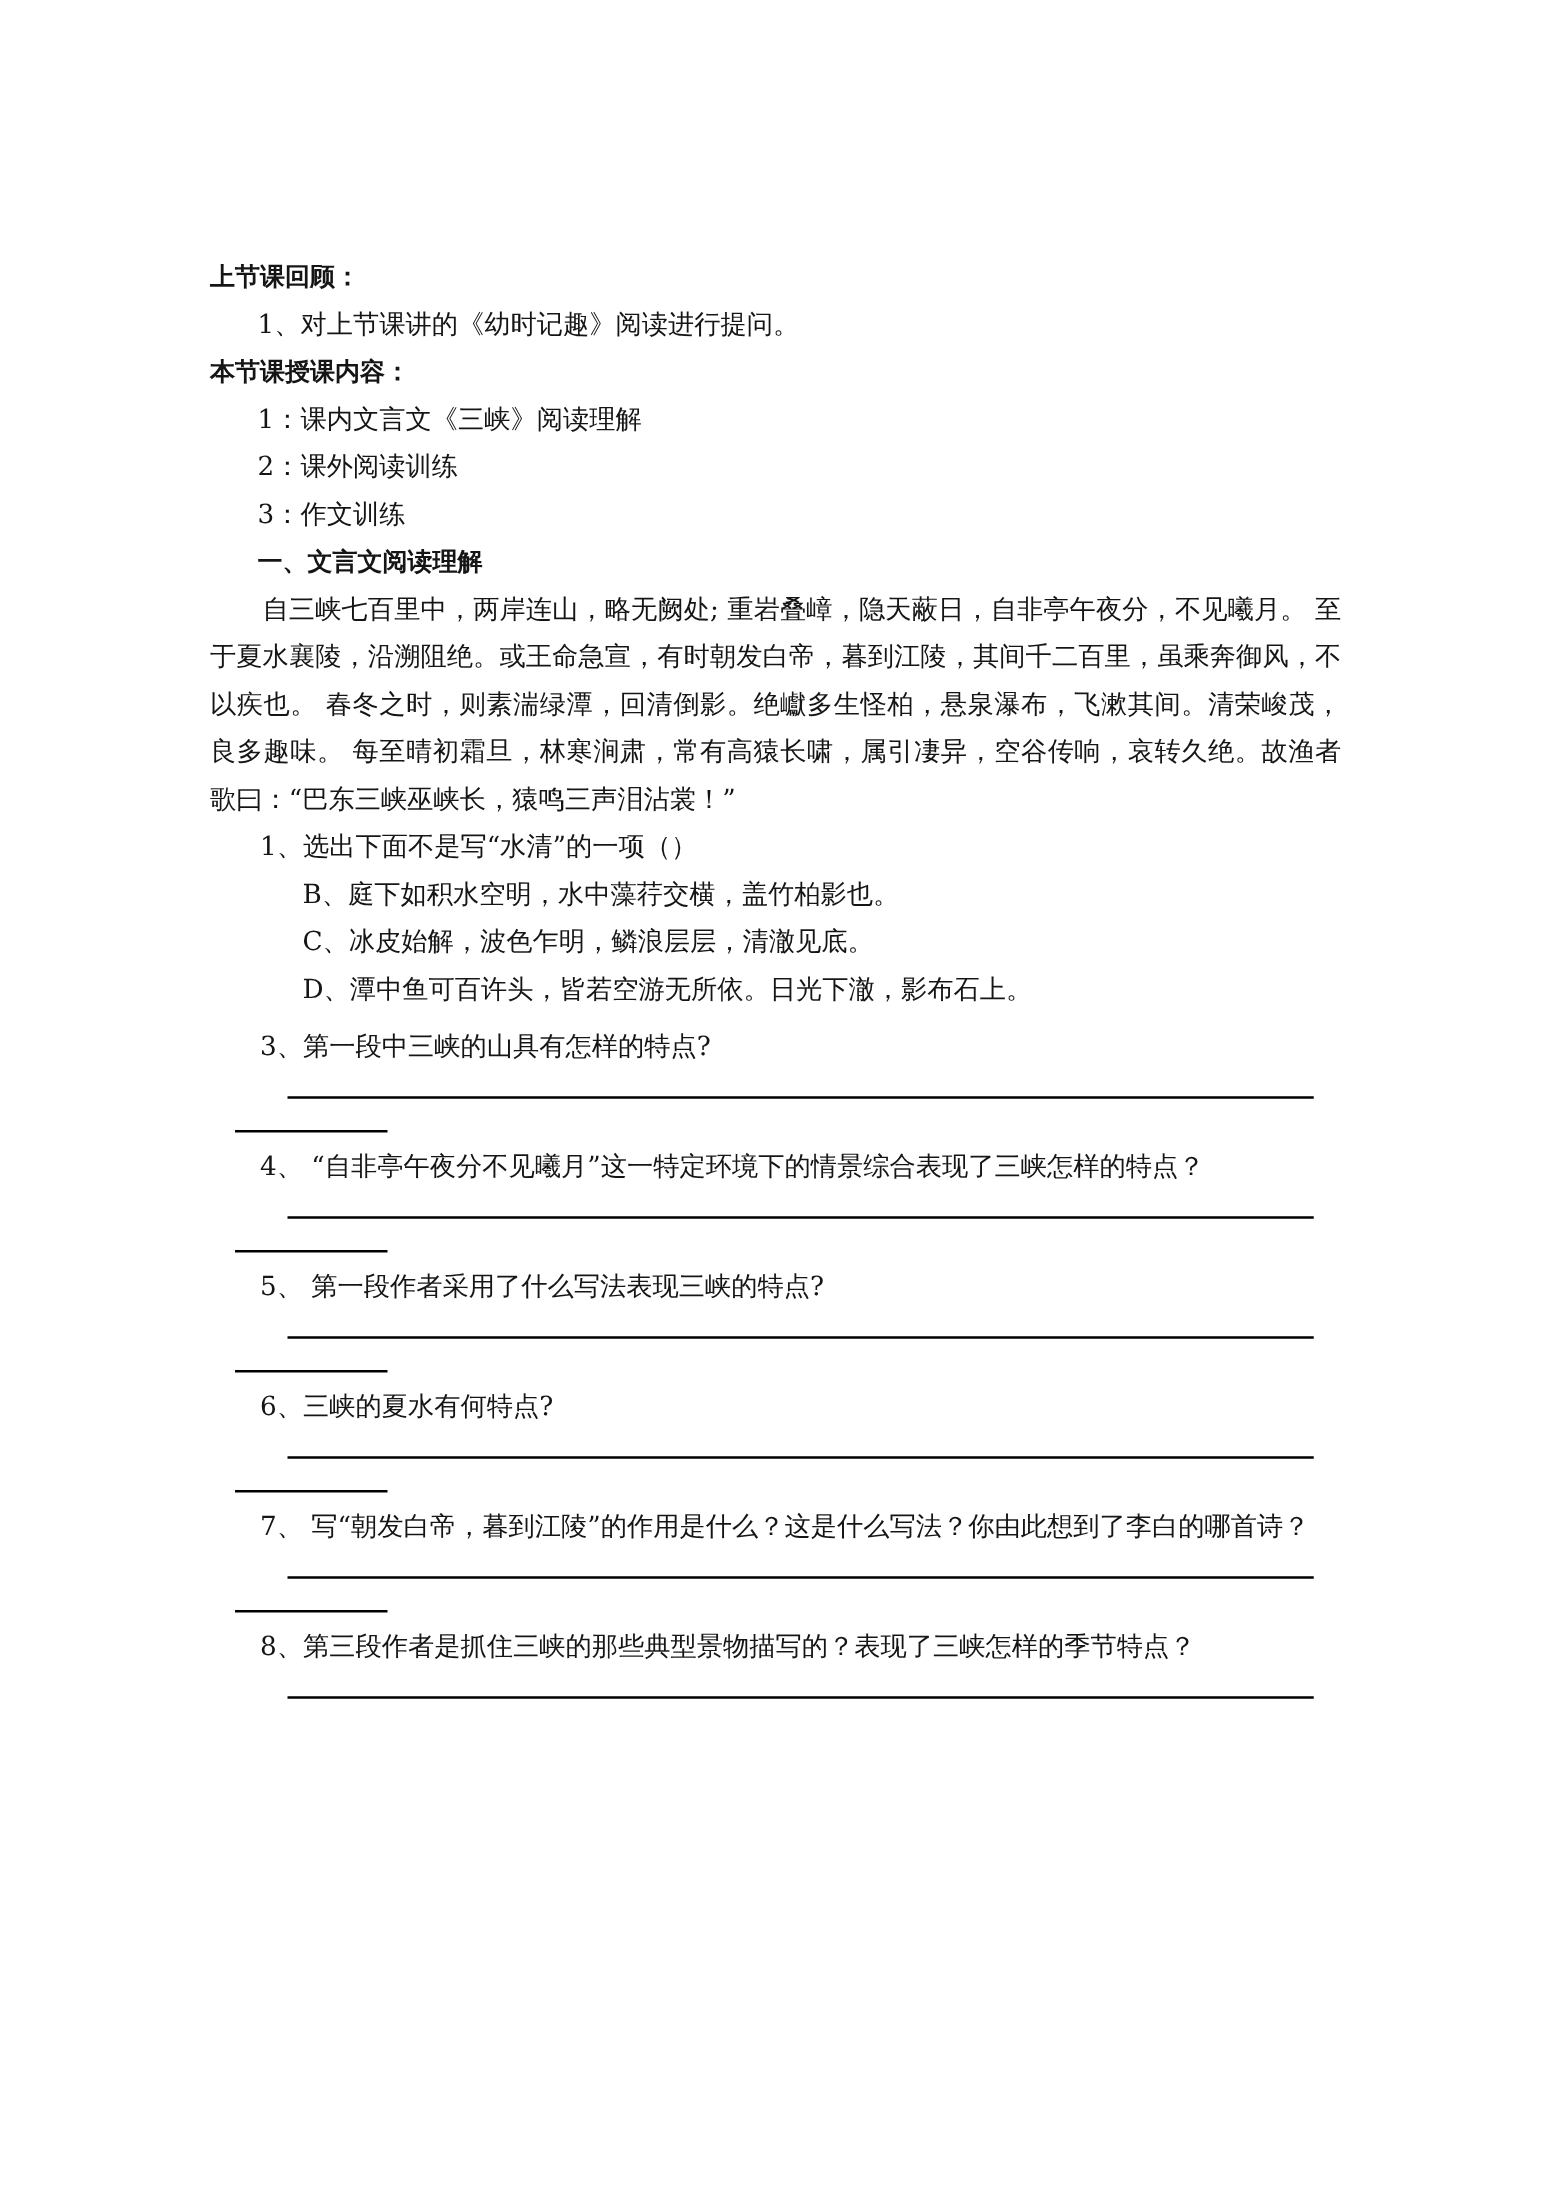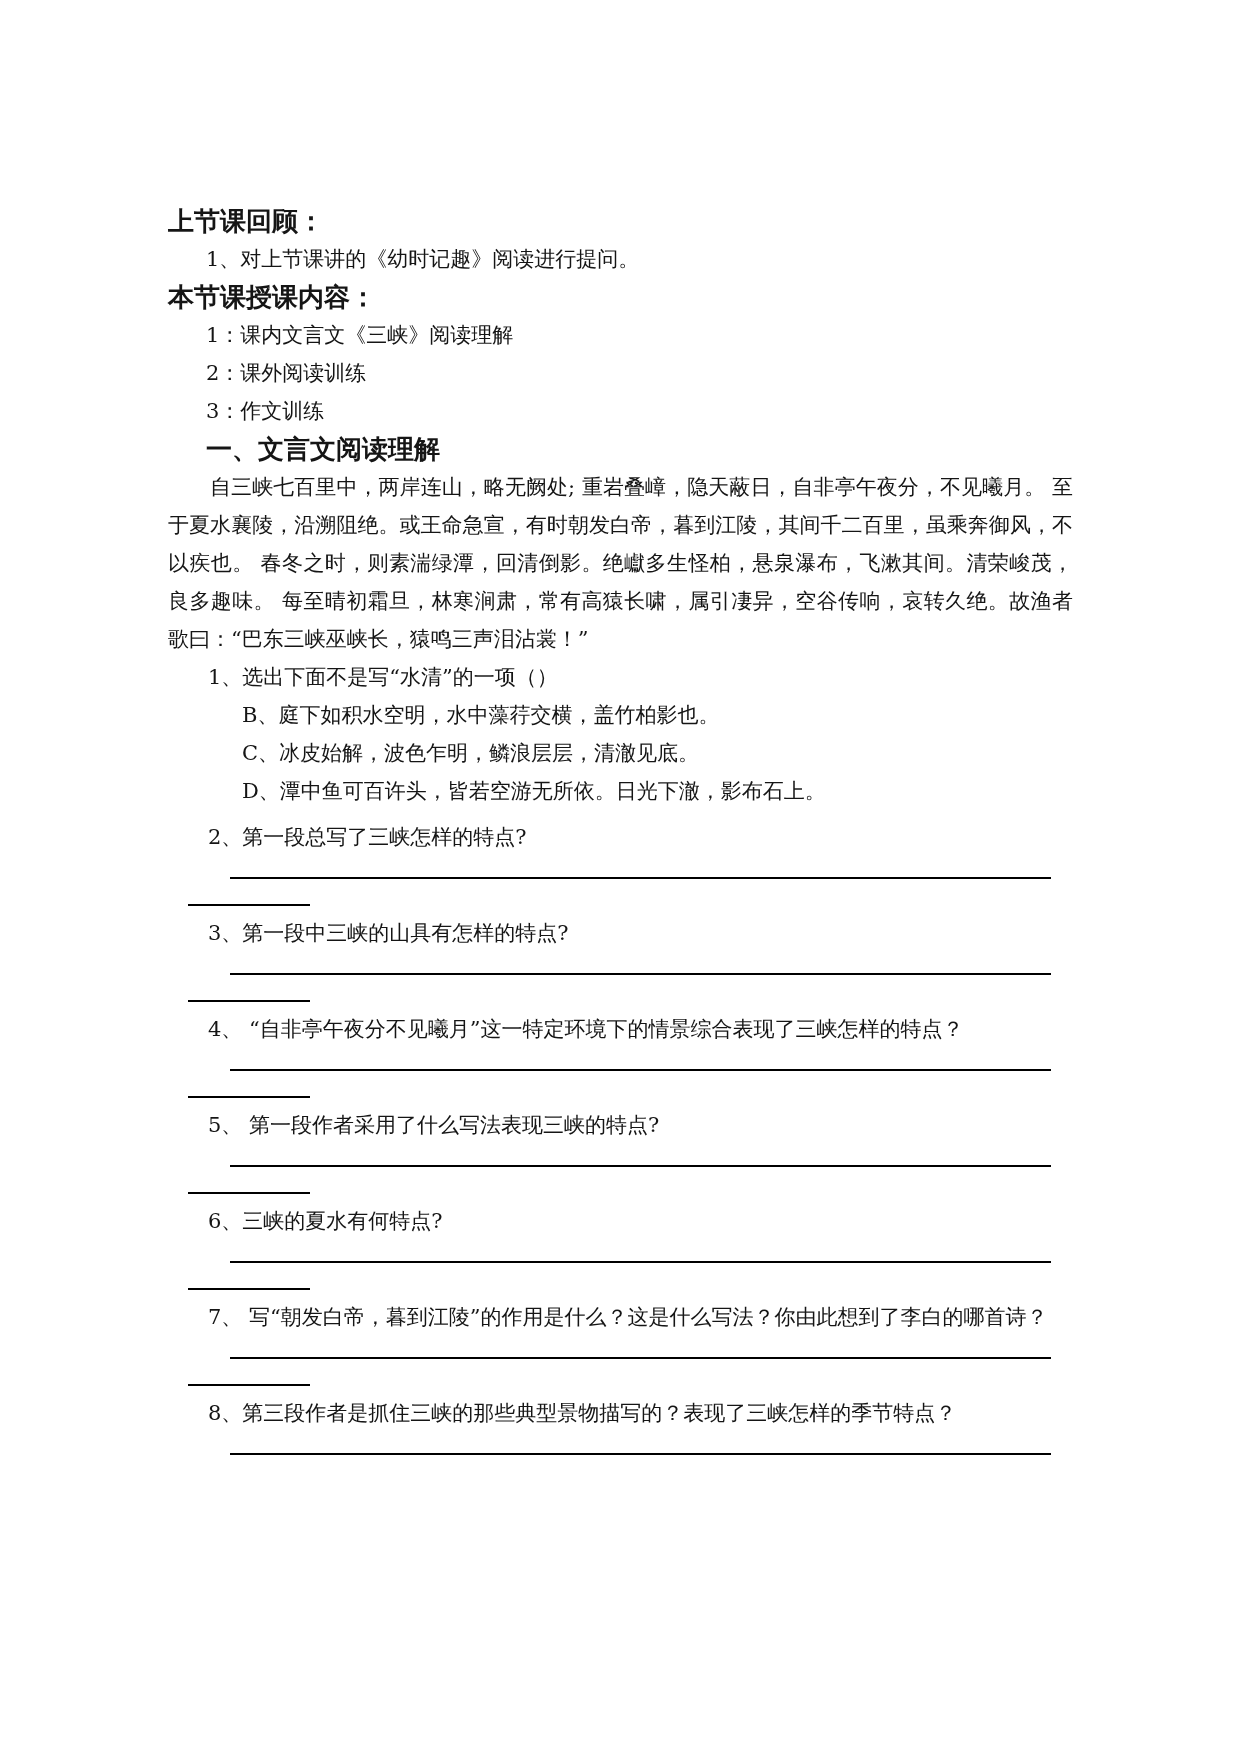--- a/index.html
+++ b/index.html
@@ -13,21 +13,21 @@
     padding:202px 168px 0 168px;
     color:#151515;
     font-family:"DejaVu Serif","Liberation Serif",serif;
     font-size:21px;
     line-height:38px;
     overflow:hidden;
   }
   .bhead {
     font-family:"DejaVu Sans","Liberation Sans",sans-serif;
     font-weight:bold;
-    font-size:26px;
+    font-size:20px;
     line-height:38px;
   }
   .indent1 { padding-left:38px; }
   .indent2 { padding-left:74px; }
   .sec-gap { }
   .passage {
     text-align:justify;
     text-indent:42px;
   }
   .question {
@@ -63,25 +63,20 @@
 
   <div class="bhead indent1 sec-gap">一、文言文阅读理解</div>
   <div class="passage">自三峡七百里中，两岸连山，略无阙处; 重岩叠嶂，隐天蔽日，自非亭午夜分，不见曦月。 至于夏水襄陵，沿溯阻绝。或王命急宣，有时朝发白帝，暮到江陵，其间千二百里，虽乘奔御风，不以疾也。 春冬之时，则素湍绿潭，回清倒影。绝巘多生怪柏，悬泉瀑布，飞漱其间。清荣峻茂，良多趣味。 每至晴初霜旦，林寒涧肃，常有高猿长啸，属引凄异，空谷传响，哀转久绝。故渔者歌曰：“巴东三峡巫峡长，猿鸣三声泪沾裳！”</div>
 
 
   <div class="question">1、选出下面不是写“水清”的一项（）</div>
   <div class="indent2">B、庭下如积水空明，水中藻荇交横，盖竹柏影也。</div>
   <div class="indent2">C、冰皮始解，波色乍明，鳞浪层层，清澈见底。</div>
   <div class="indent2">D、潭中鱼可百许头，皆若空游无所依。日光下澈，影布石上。</div>
 
-  <div class="qblock">
-    <div class="question">2、第一段总写了三峡怎样的特点?</div>
-    <div class="line-long"></div>
-    <div class="line-short"></div>
-  </div>
 
   <div class="qblock">
     <div class="question">3、第一段中三峡的山具有怎样的特点?</div>
     <div class="line-long"></div>
     <div class="line-short"></div>
   </div>
 
   <div class="qblock">
     <div class="question">4、 “自非亭午夜分不见曦月”这一特定环境下的情景综合表现了三峡怎样的特点？</div>
     <div class="line-long"></div>

